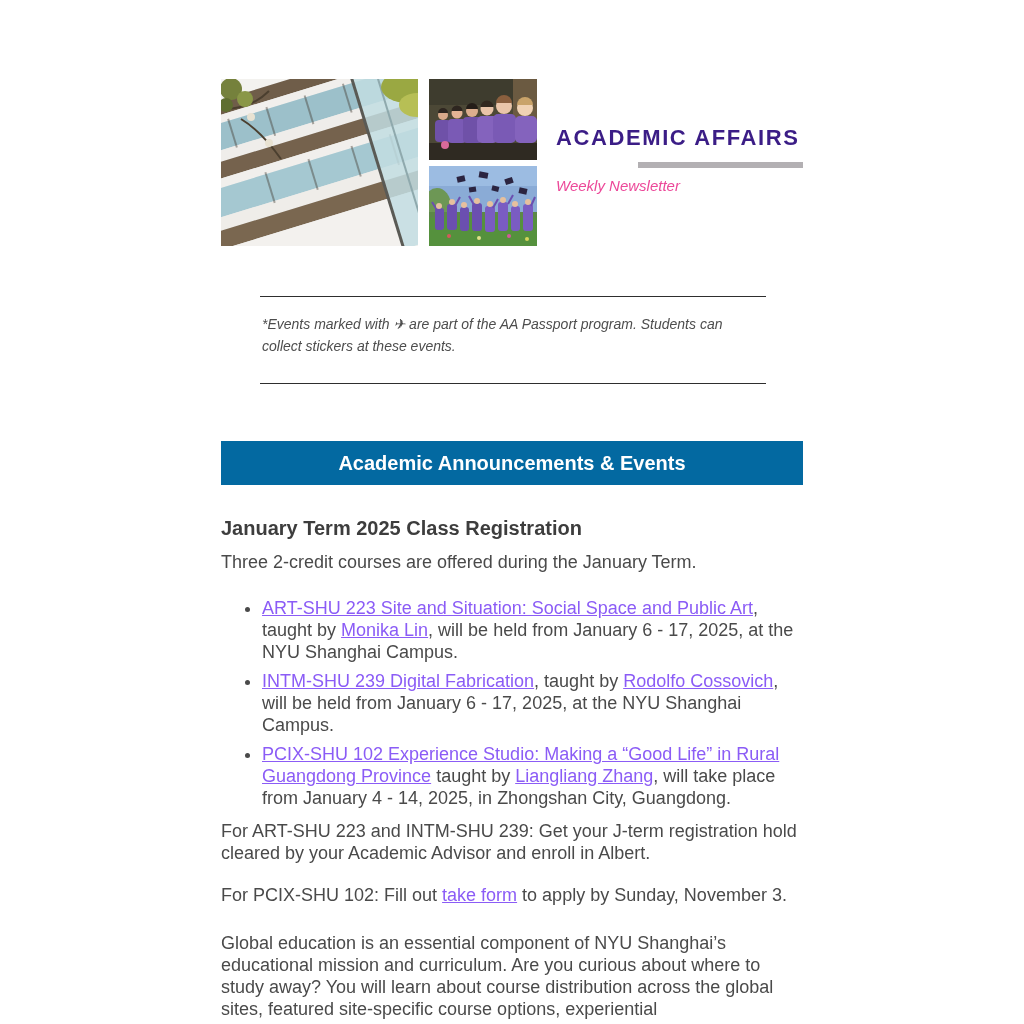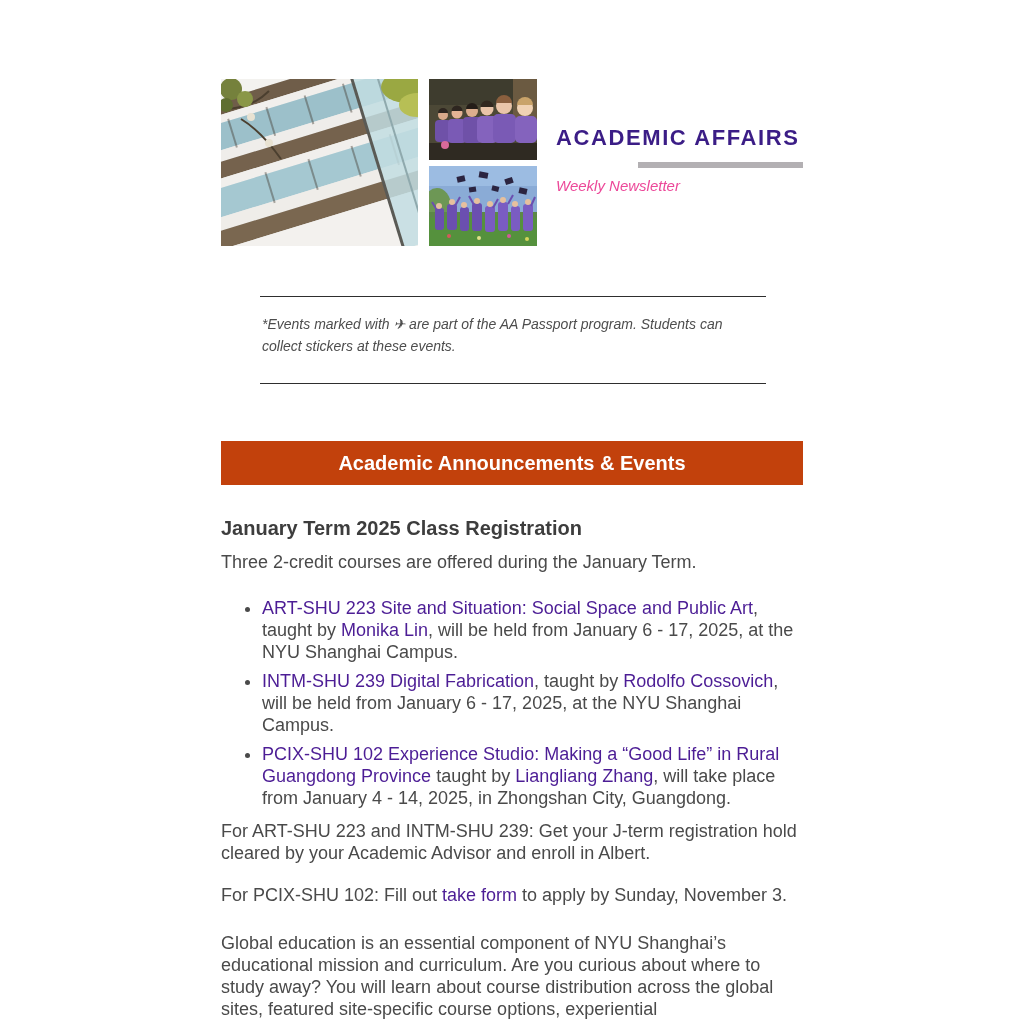--- a/index.html
+++ b/index.html
@@ -29,38 +29,38 @@
   
   .note {
     margin:50px 0 16px 39px; width:506px;
     border-top:1px solid #2e2e2e; border-bottom:1px solid #2e2e2e;
     padding:16px 0 26px 2px;
   }
   .note p { font-style:italic; font-size:14px; line-height:22px; color:#4d4d4d; }
 
   
   .banner {
-    margin-top:57px; height:44px; background:#c2410c;
+    margin-top:57px; height:44px; background:#0369a1;
     color:#ffffff; font-size:20px; font-weight:bold;
     text-align:center; line-height:44px;
   }
 
   
   h2 { font-size:20px; font-weight:bold; color:#3d3d3d; }
   .h2-jterm { margin-top:32px; }
   .h2-global { margin-top:20px; }
   p.body, li { font-size:18px; line-height:22px; color:#4a4a4a; }
   .p-intro { margin-top:11px; }
   .p-hold  { margin-top:11px; }
   .p-form  { margin-top:20px; }
   .p-date  { margin-top:11px; }
   .p-global{ margin-top:26px; }
   ul.courses { margin-top:24px; padding-left:41px; }
   ul.courses li { margin-bottom:7px; }
-  a { color:#4c1d95; cursor:pointer; }
+  a { color:#8b5cf6; text-decoration:underline; cursor:pointer; }
 </style>
 </head>
 <body>
 
 <div class="page">
 
   <div class="masthead">
 
     <div class="photo-left">
       <svg viewBox="0 0 197 167" preserveAspectRatio="none">

